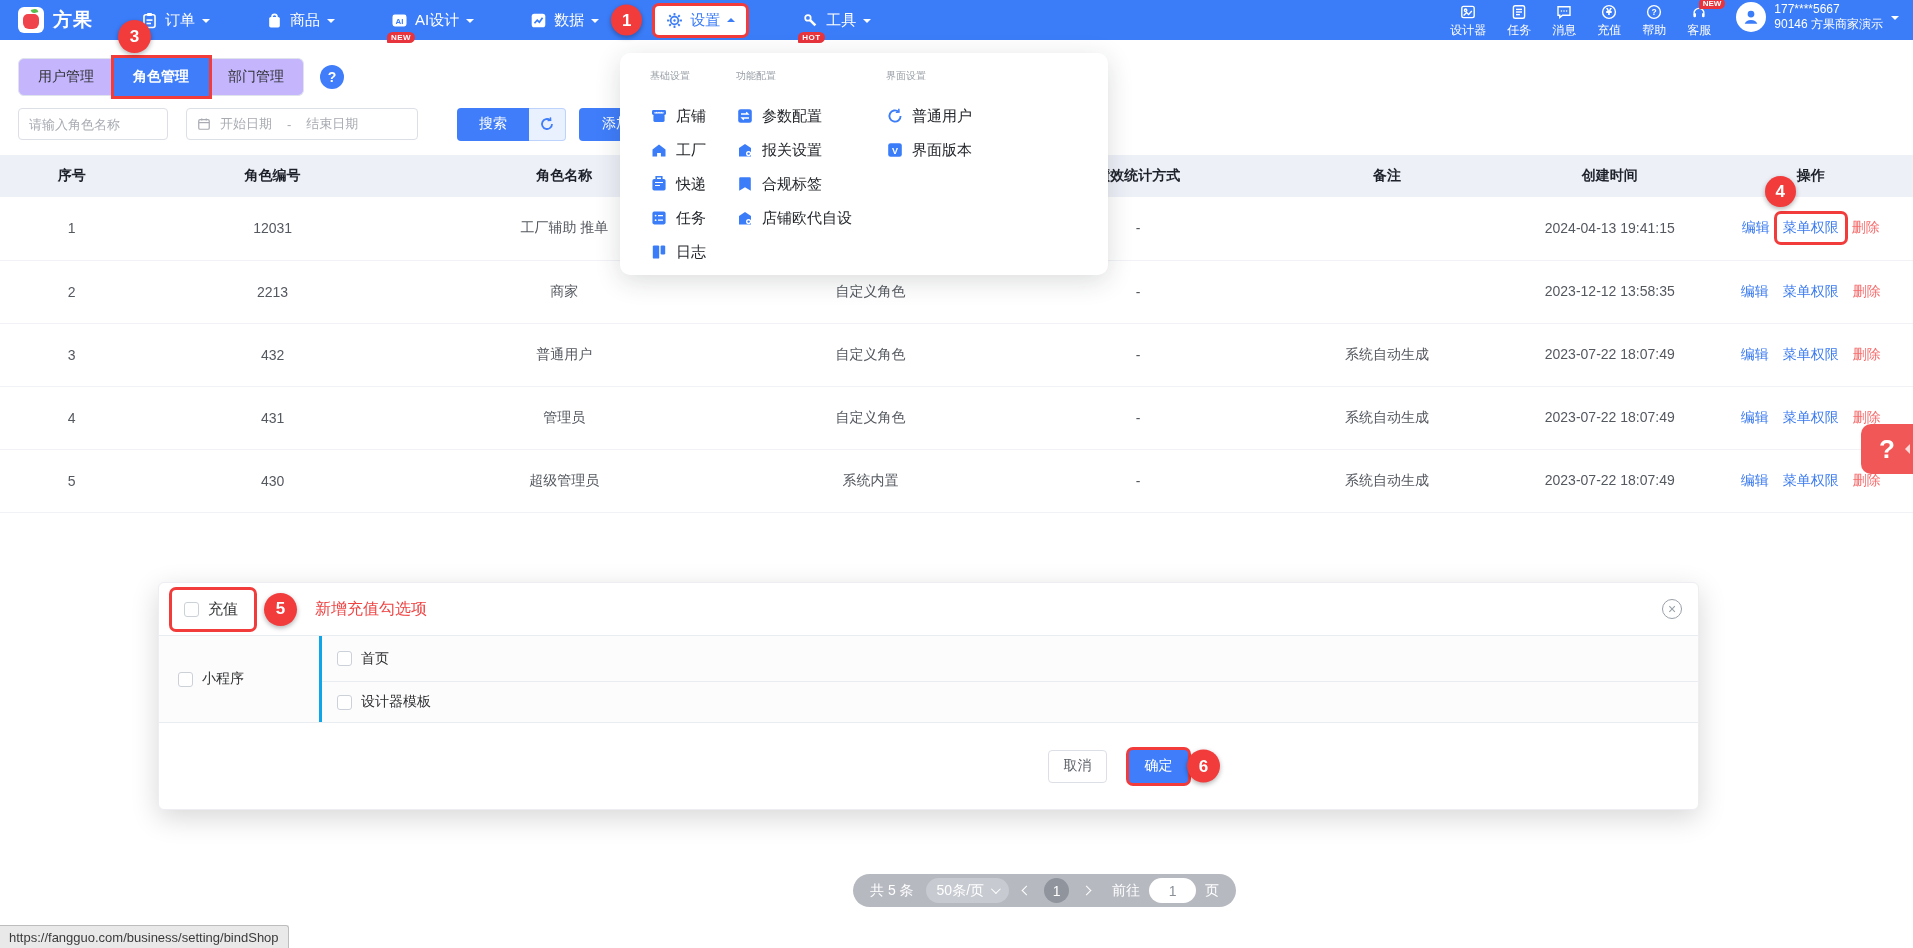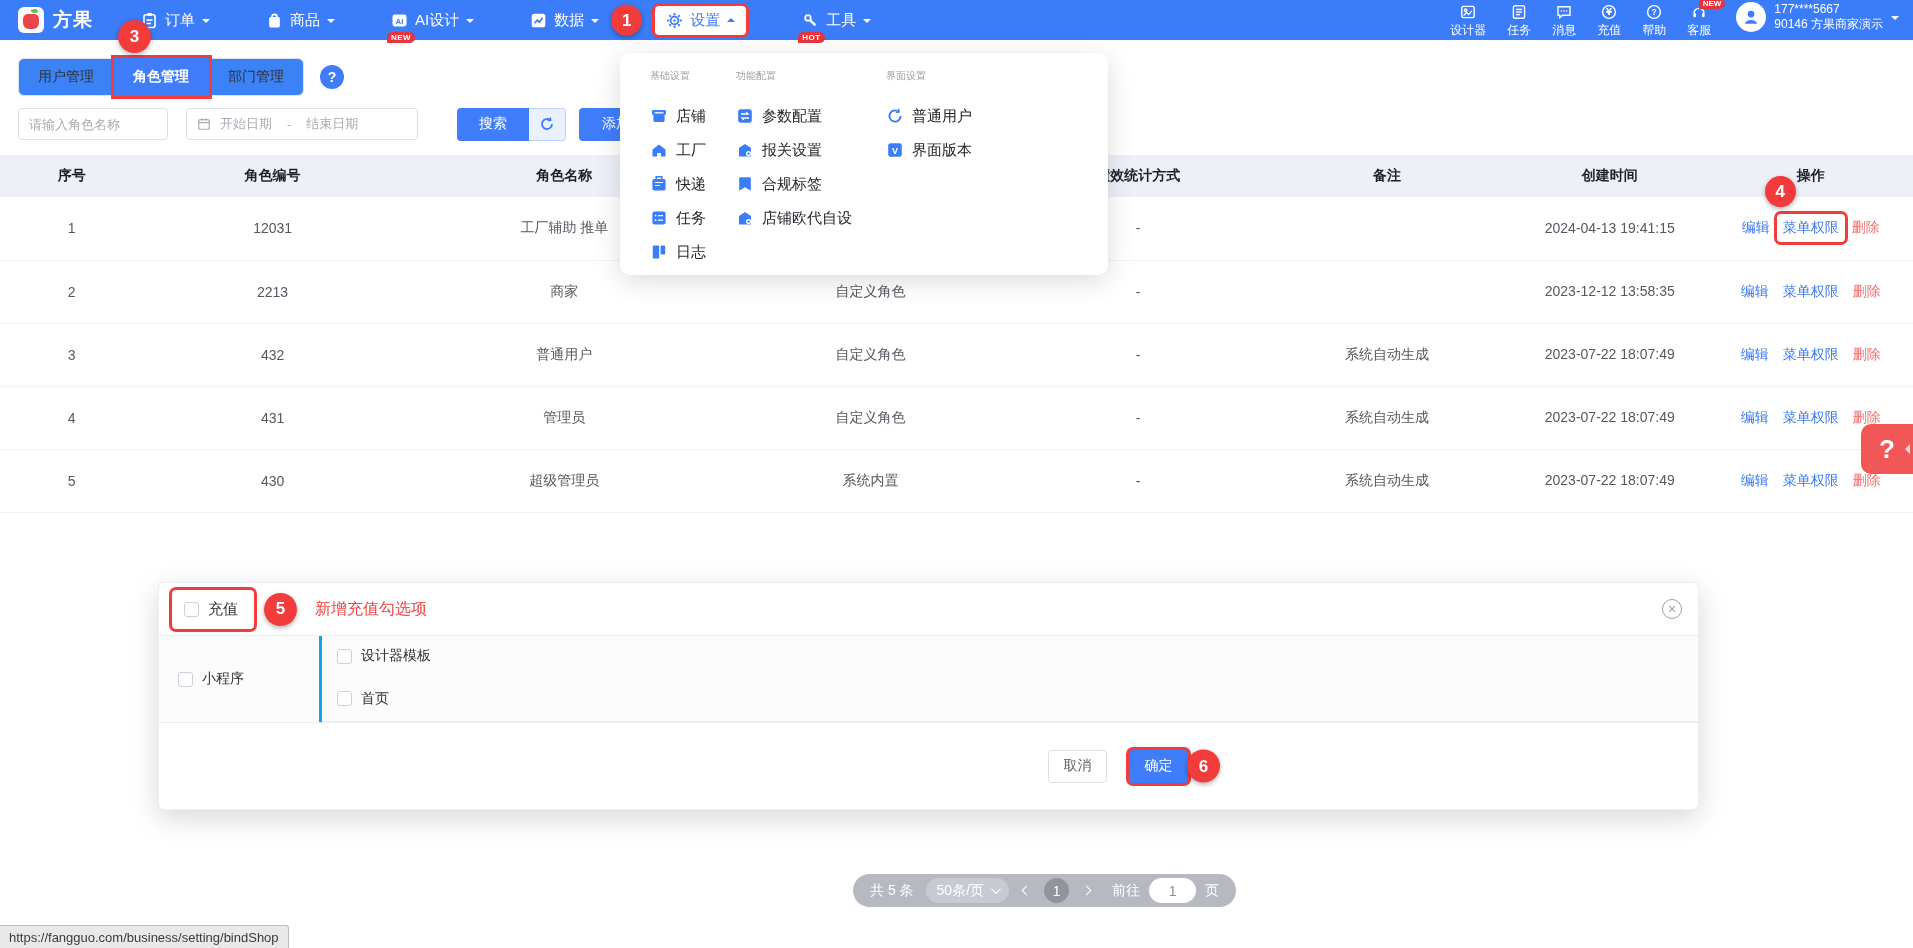--- a/index.html
+++ b/index.html
@@ -34,21 +34,21 @@
   .avatar svg { width:18px; height:18px; }
   .acct-lines { font-size:12px; line-height:1.3; }
 
   
   .step-circle { position:absolute; width:33px; height:33px; background:#f23b3b; border-radius:50%; color:#fff; font-size:17px; font-weight:700; display:flex; align-items:center; justify-content:center; box-shadow:0 2px 5px rgba(0,0,0,.3); z-index:60; }
   .step-circle.inline { position:static; flex:0 0 33px; }
 
   
   .tabs-row { display:flex; align-items:center; gap:16px; margin:18px 0 0 18px; }
   .tab-group { display:flex; }
-  .tab { background:#3b82f6; border:1px solid #dfe3ec; padding:9px 19px; font-size:14px; color:#303133; cursor:pointer; }
+  .tab { background:#c4b5fd; border:1px solid #dfe3ec; padding:9px 19px; font-size:14px; color:#303133; cursor:pointer; }
   .tab:first-child { border-radius:6px 0 0 6px; }
   .tab:last-child { border-radius:0 6px 6px 0; }
   .tab + .tab { border-left:none; }
   .tab.active { background:#3f7dfa; border-color:#3f7dfa; color:#fff; font-weight:700; box-shadow:0 0 0 3px #f23b3b; position:relative; }
   .help-dot { width:24px; height:24px; border-radius:50%; background:#3f7dfa; color:#fff; font-size:14px; font-weight:700; display:flex; align-items:center; justify-content:center; cursor:pointer; }
   .filter-row { display:flex; align-items:center; margin:12px 0 0 18px; height:32px; }
   .inp-name { width:150px; height:32px; border:1px solid #dcdfe6; border-radius:4px; padding:0 10px; font-size:13px; color:#606266; outline:none; }
   .inp-name::placeholder { color:#a8abb2; }
   .date-range { width:232px; height:32px; margin-left:18px; border:1px solid #dcdfe6; border-radius:4px; display:flex; align-items:center; gap:9px; padding:0 10px; color:#a8abb2; font-size:13px; background:#fff; cursor:pointer; }
   .btn { border:none; cursor:pointer; font-size:14px; font-family:inherit; }
@@ -481,27 +481,27 @@
       <span class="step-circle inline">5</span>
       <span class="red-note">新增充值勾选项</span>
       <span class="modal-close">×</span>
     </div>
     <div class="m-body">
       <label class="m-left">
         <span class="cbx"></span>
         <span>小程序</span>
       </label>
       <div class="m-rows">
+        <label class="m-sub r1">
+          <span class="cbx"></span>
+          <span>首页</span>
+        </label>
         <label class="m-sub r2">
           <span class="cbx"></span>
           <span>设计器模板</span>
-        </label>
-        <label class="m-sub r1">
-          <span class="cbx"></span>
-          <span>首页</span>
         </label>
       </div>
     </div>
     <div class="m-footer">
       <button class="btn-cancel">取消</button>
       <span class="confirm-wrap">
         <button class="btn-confirm">确定</button>
         <span class="step-circle" style="left:calc(100% - 1px); top:50%; transform:translateY(-50%);">6</span>
       </span>
     </div>

